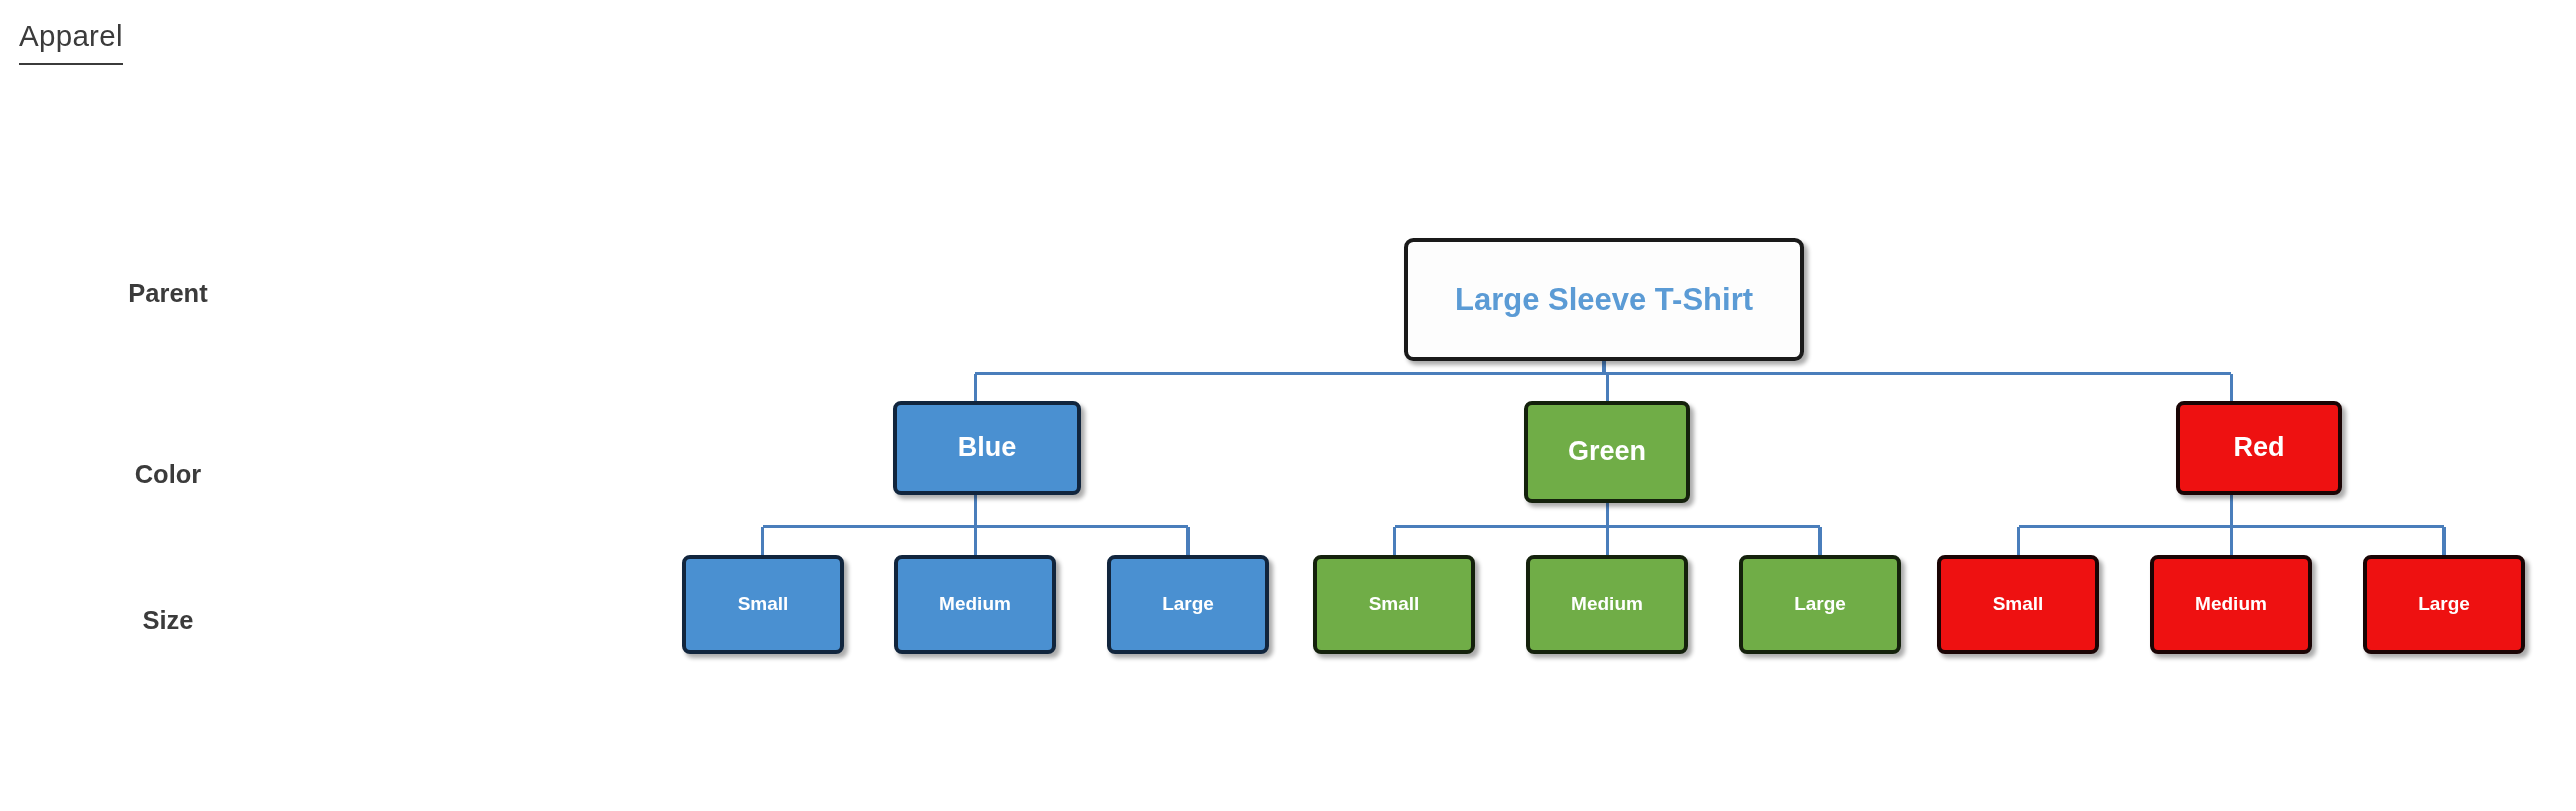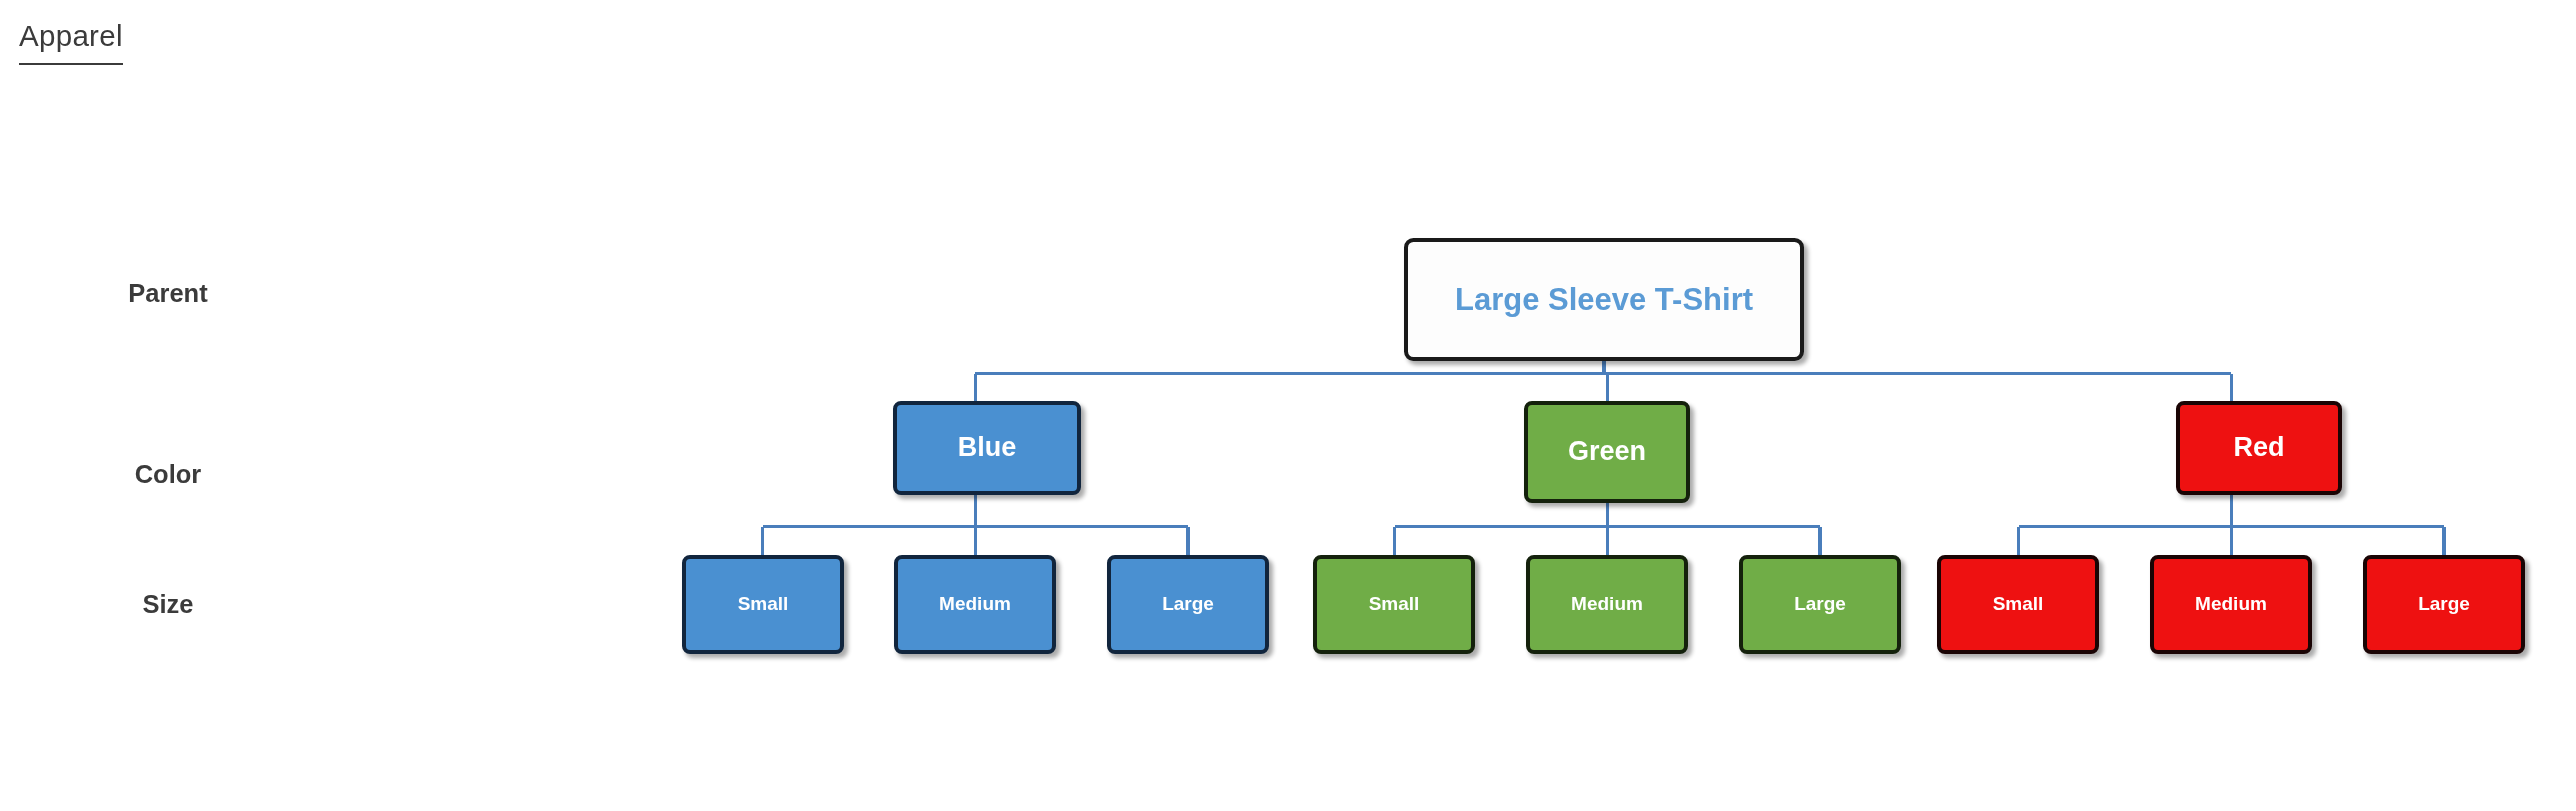--- a/index.html
+++ b/index.html
@@ -42,21 +42,21 @@
     font-size: 25.5px;
     font-weight: 700;
     color: #3b3b3b;
     white-space: nowrap;
     text-align: center;
     width: 174px;
     left: 81px;
   }
   #tier-label-parent { top: 279px; }
   #tier-label-color  { top: 460px; }
-  #tier-label-size   { top: 590px; }
+  #tier-label-size   { top: 606px; }
 
   
   #connectors {
     position: absolute;
     left: 0;
     top: 0;
     width: 2576px;
     height: 812px;
     pointer-events: none;
   }

